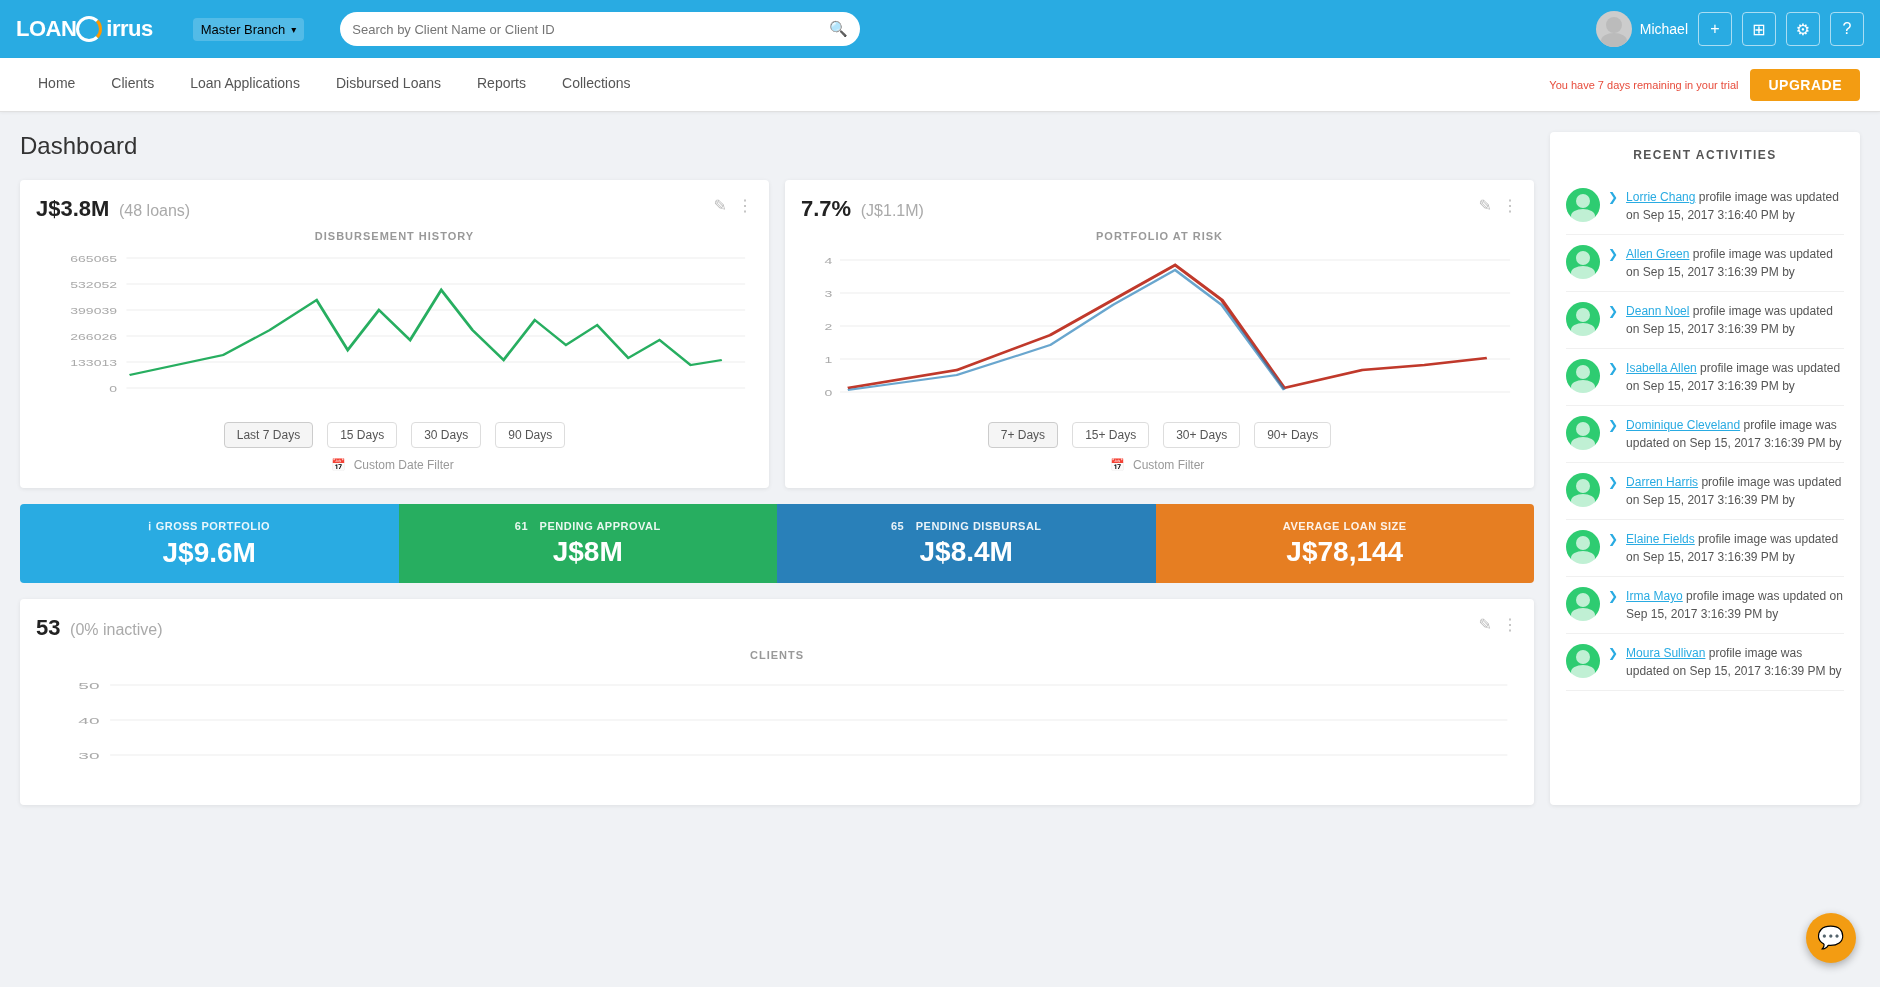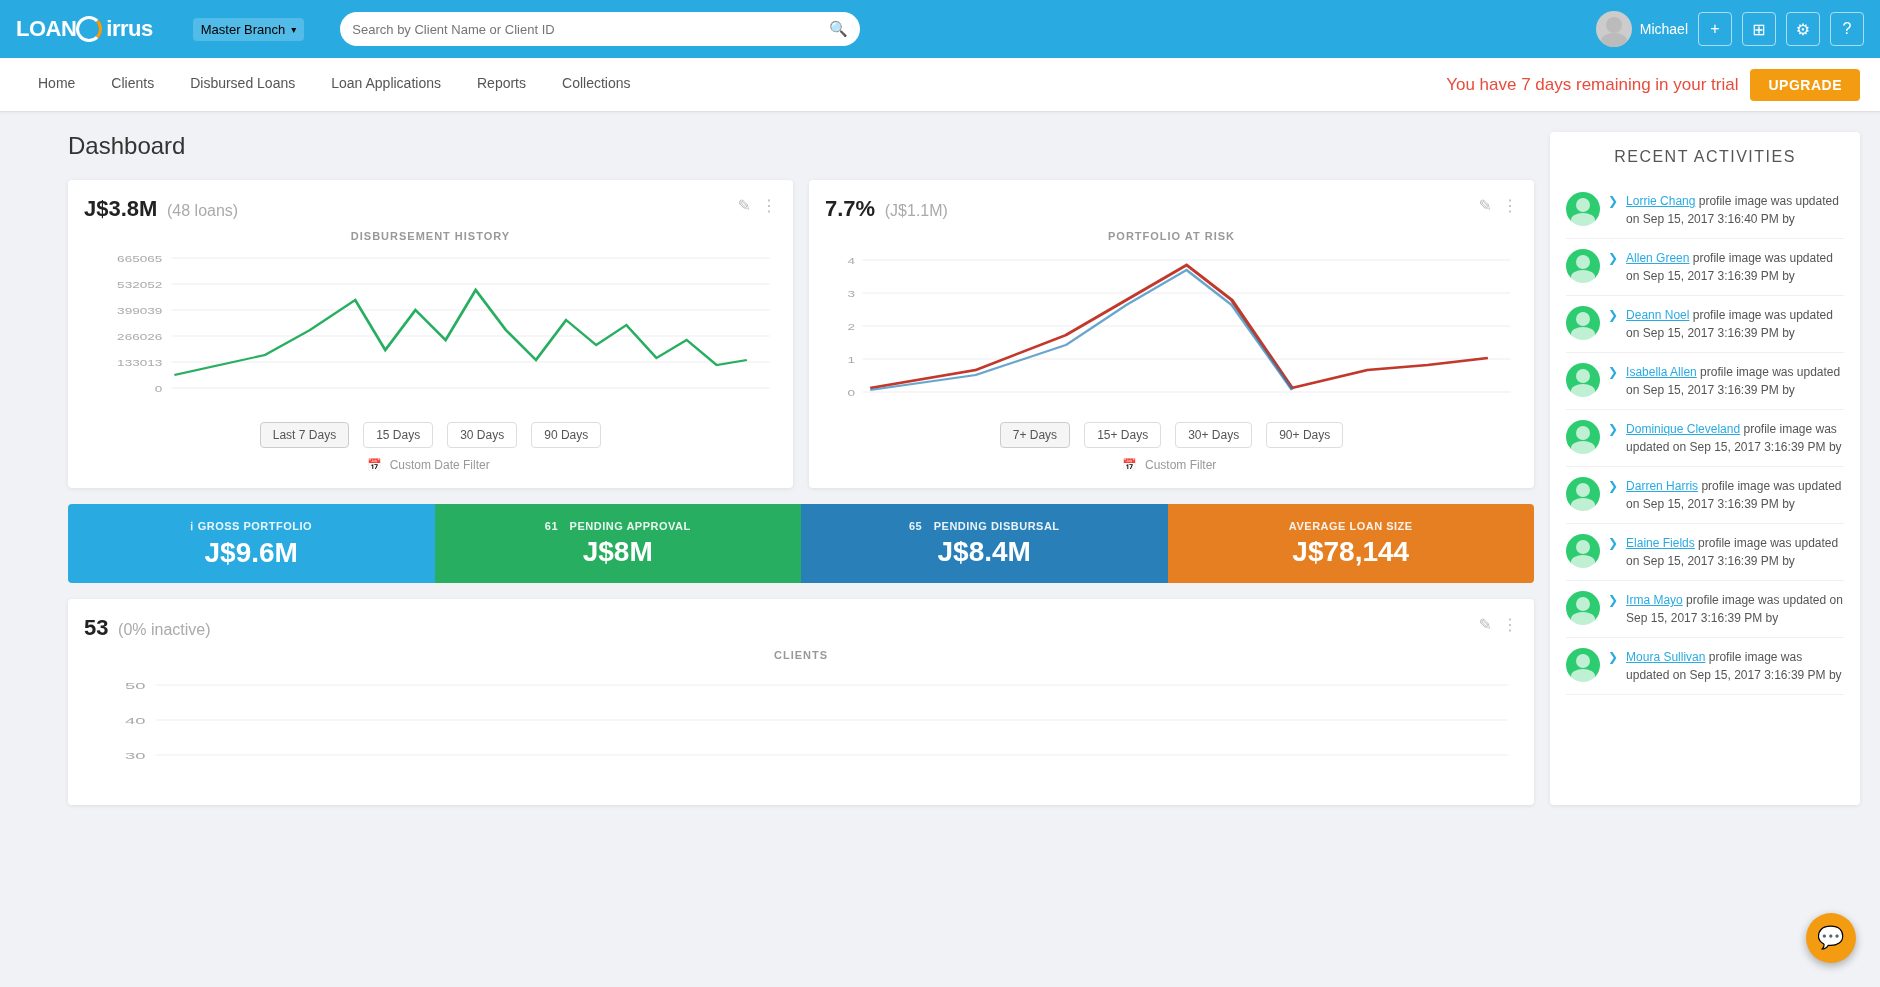--- a/index.html
+++ b/index.html
@@ -130,40 +130,39 @@
       cursor: pointer;
       border-bottom: 3px solid transparent;
       transition: color 0.2s;
     }
     .trial-banner {
       margin-left: auto;
       display: flex;
       align-items: center;
       gap: 12px;
     }
-    .trial-text { color: #e74c3c; font-size: 17px; font-weight: 500; text-align: center; }
+    .trial-text { color: #e74c3c; font-size: 11px; font-weight: 500; text-align: center; }
     .upgrade-btn {
       background: #f39c12;
       color: #fff;
       border: none;
       border-radius: 4px;
       padding: 8px 18px;
       font-size: 14px;
       font-weight: 700;
       cursor: pointer;
       letter-spacing: 0.5px;
     }
 
     
     .main-content {
       display: flex;
       gap: 0;
       padding: 20px;
       max-width: 1880px;
-      margin-left: 48px;
     }
     .left-content {
       flex: 1;
       display: flex;
       flex-direction: column;
       gap: 16px;
       min-width: 0;
     }
     .page-title {
       font-size: 24px;
@@ -305,22 +304,22 @@
       background: #fff;
       border-radius: 4px;
       box-shadow: 0 1px 4px rgba(0,0,0,0.08);
       margin-left: 16px;
       padding: 16px;
       max-height: 820px;
       overflow-y: auto;
     }
     .recent-activities-title {
       text-align: center;
-      font-size: 16px;
-      font-weight: 400;
+      font-size: 12px;
+      font-weight: 700;
       letter-spacing: 1.5px;
       color: #555;
       margin-bottom: 16px;
       text-transform: uppercase;
     }
     .activity-item {
       display: flex;
       align-items: flex-start;
       gap: 8px;
       padding: 10px 0;
@@ -403,22 +402,22 @@
     <button class="top-icon-btn">⊞</button>
     <button class="top-icon-btn">⚙</button>
     <button class="top-icon-btn">?</button>
   </div>
 </div>
 
 <div class="second-nav">
   <div class="nav-items">
     <div class="nav-item">Home</div>
     <div class="nav-item">Clients</div>
+    <div class="nav-item">Loan Applications</div>
     <div class="nav-item">Disbursed Loans</div>
-    <div class="nav-item">Loan Applications</div>
     <div class="nav-item">Reports</div>
     <div class="nav-item">Collections</div>
   </div>
   <div class="trial-banner">
     <span class="trial-text">You have 7 days remaining in your trial</span>
     <button class="upgrade-btn">UPGRADE</button>
   </div>
 </div>
 
 <div class="main-content">

